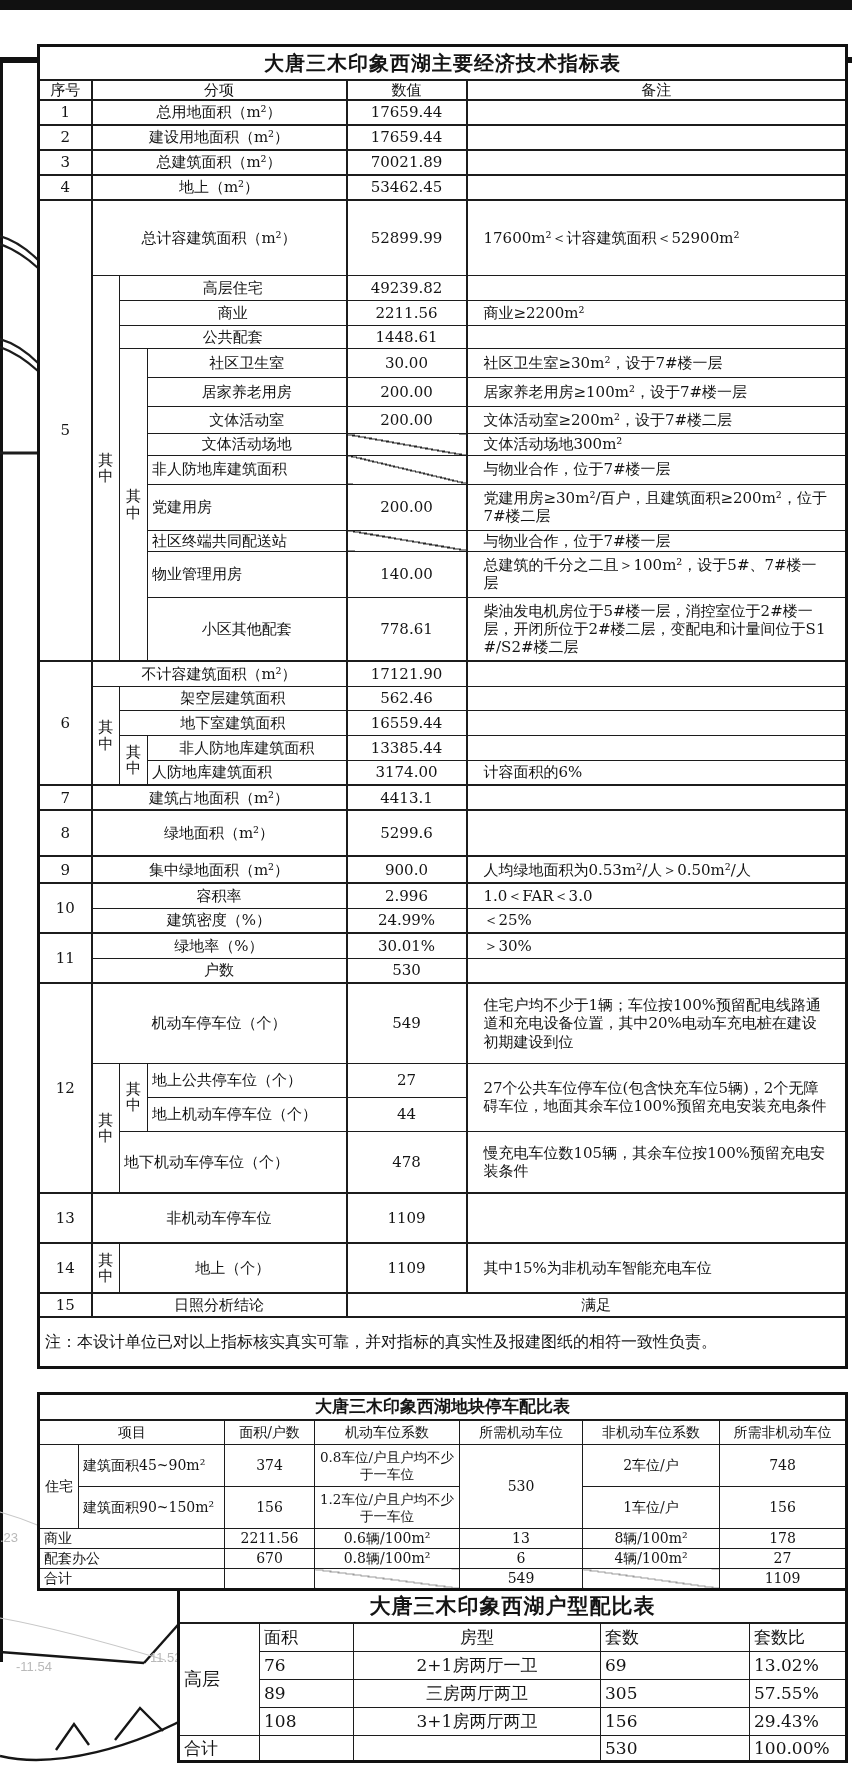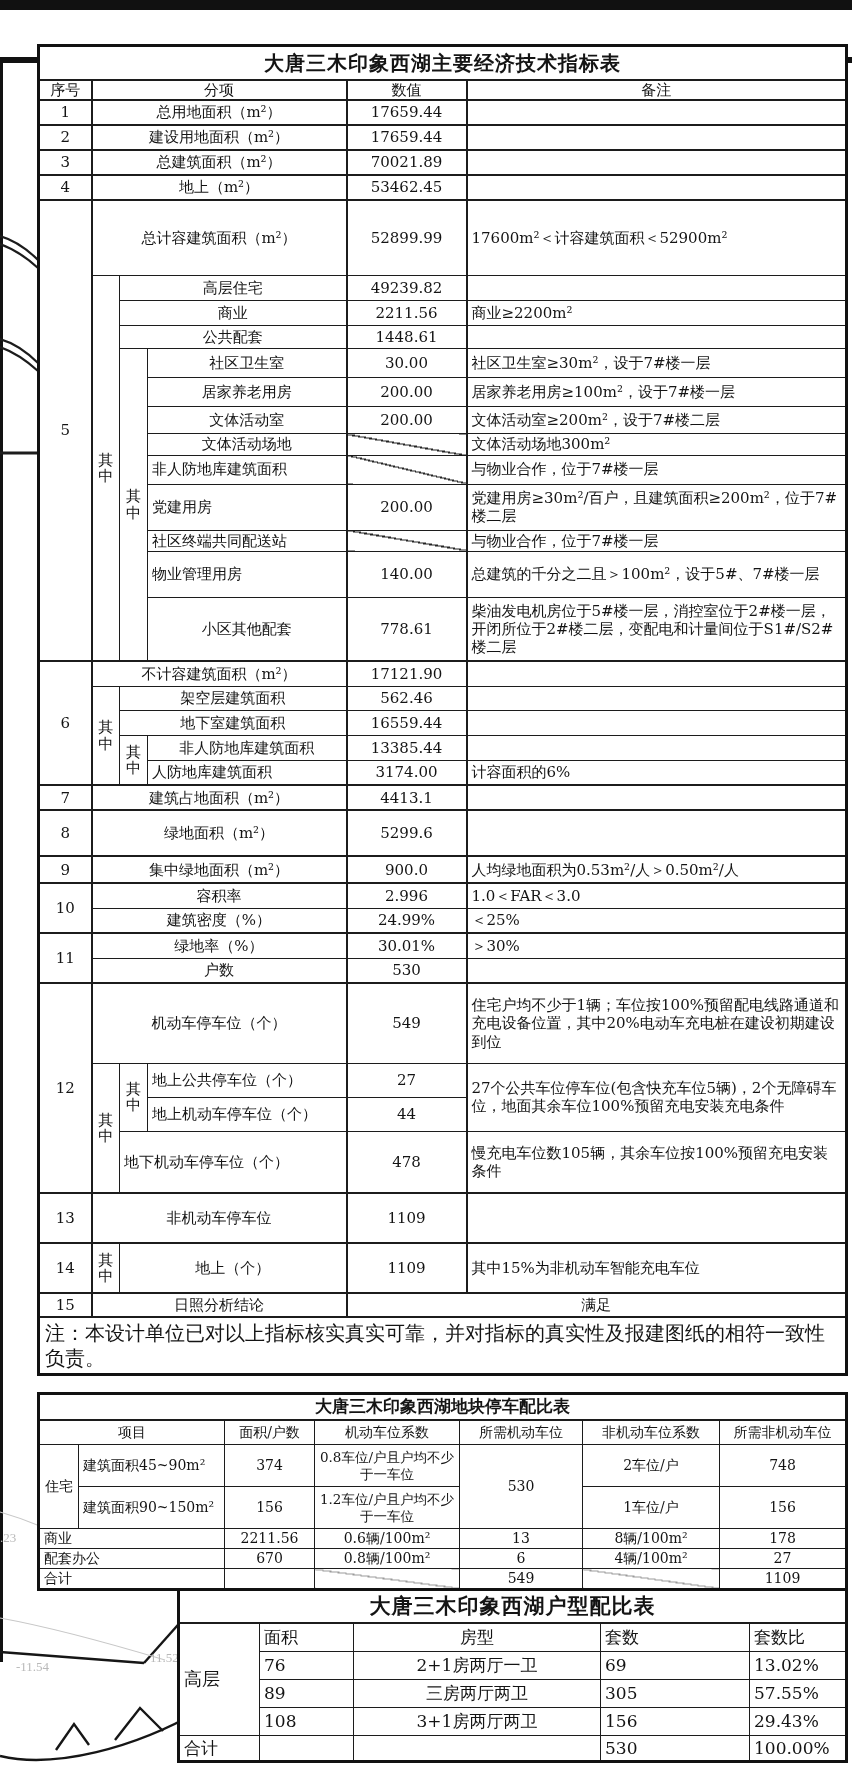--- a/index.html
+++ b/index.html
@@ -12,34 +12,34 @@
   
   #t1{left:37px;top:44px;width:808px;border:3px solid #111;}
   #t2{left:37px;top:1392px;width:808px;border:3px solid #111;}
   #t3{left:177px;top:1588px;width:668px;border:3px solid #111;}
   td.ttl{font-weight:bold;font-size:20px;border-bottom-width:2px;letter-spacing:1px;}
   #t2 td.ttl{font-size:17px;letter-spacing:0;}
   #t3 td.ttl{font-size:21px;}
   tr.sec>td{border-top-width:2px;}
   td.cA{border-right-width:2px;}
   td.cE{border-left-width:2px;border-right-width:2px;}
-  td.note{ text-align:left;padding:1px 4px;}
+  td.note{ text-align:left;padding:1px 16px;}
   td.tl{text-align:left;padding:0 4px;}
   td.qz{padding:0 1px;line-height:1.1;}
-  td.foot{text-align:left;vertical-align:top;padding:3px 5px;font-size:20px;border-top-width:2px;}
+  td.foot{text-align:left;vertical-align:top;padding:14px 5px;font-size:16px;border-top-width:2px;}
   td.slash{background-image:linear-gradient(to top right,transparent calc(50% - 0.7px),
            #222 calc(50% - 0.7px),#222 calc(50% + 0.7px),transparent calc(50% + 0.7px));}
   td.slashg{background-image:linear-gradient(to top right,transparent calc(50% - 0.6px),
            #9a9a9a calc(50% - 0.6px),#9a9a9a calc(50% + 0.6px),transparent calc(50% + 0.6px));}
   #t2 td{font-size:14px;}
   #t2 td.co{font-size:13.5px;}
   #t3 td{font-size:17px;}
   #t3 td.cat{font-size:18px;}
   .elev{position:absolute;z-index:0;color:#b9b9b9;font-size:13px;
-        font-family:Liberation Serif, serif;}
+        font-family:Liberation Sans, sans-serif;}
 </style>
 </head>
 <body>
 
 <div id="screen">
 
   <svg class="bg" width="852" height="1768" viewBox="0 0 852 1768">
     <rect x="0" y="0" width="852" height="10" fill="#111"></rect>
     <rect x="0" y="57" width="852" height="6" fill="#111"></rect>
     <rect x="0" y="57" width="3" height="1605" fill="#111"></rect>

